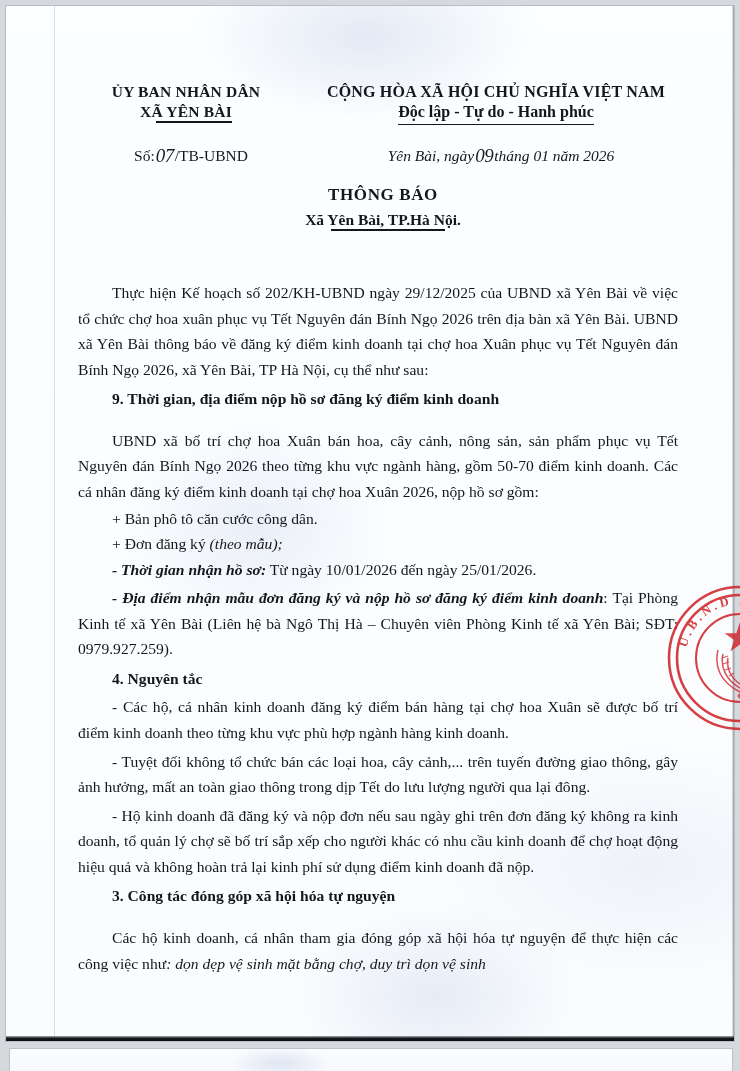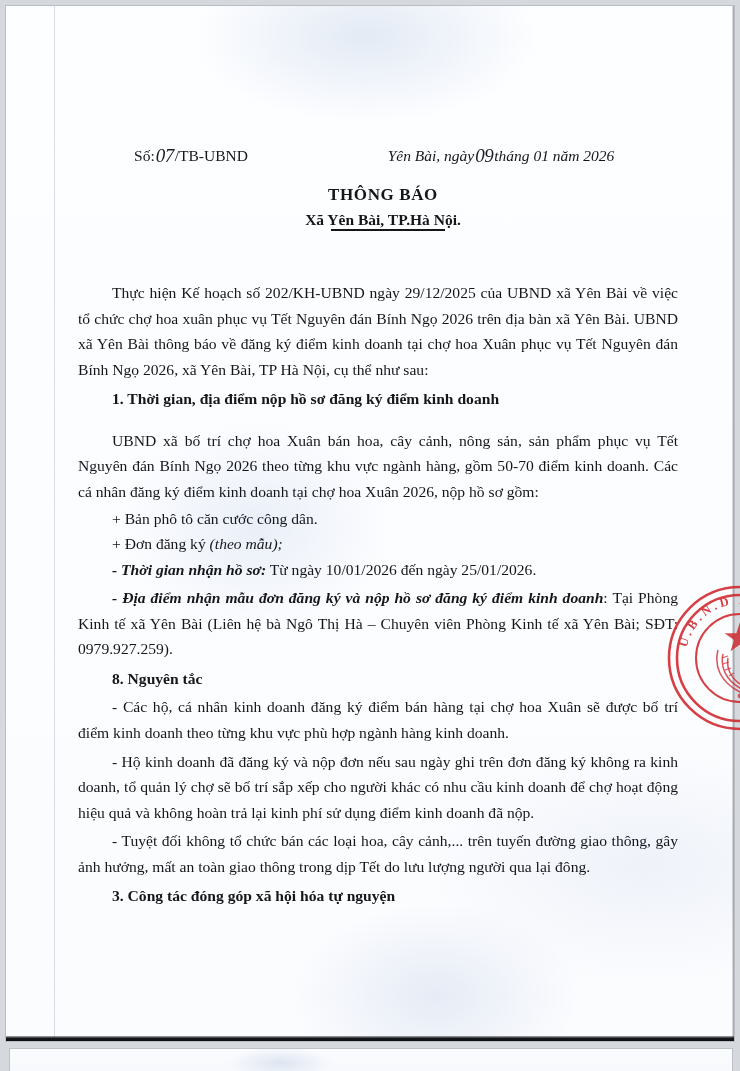--- a/index.html
+++ b/index.html
@@ -270,20 +270,36 @@
 
 <div id="page-root">
 
   <div class="sheet">
     <div class="fold-line"></div>
     <div class="right-edge"></div>
     <div class="bottom-edge"></div>
 
     <div class="doc">
 
+      <div class="header">
+        <div class="hdr-left">
+          <div class="org-line1">ỦY BAN NHÂN DÂN</div>
+          <div class="org-line2">
+            <span>XÃ YÊN BÀI</span>
+            <span class="ul"></span>
+          </div>
+        </div>
+        <div class="hdr-right">
+          <div class="nation-line1">CỘNG HÒA XÃ HỘI CHỦ NGHĨA VIỆT NAM</div>
+          <div class="nation-line2">
+            <span>Độc lập - Tự do - Hanh phúc</span>
+            <span class="ul"></span>
+          </div>
+        </div>
+      </div>
 
       <div class="numrow">
         <div class="num-wrap">
           <span>Số:</span><span class="handwrite">07</span><span>/TB-UBND</span>
         </div>
         <div class="date-wrap">
           <span>Yên Bài, ngày</span><span class="handwrite">09</span><span>tháng 01 năm 2026</span>
         </div>
       </div>
 
@@ -292,36 +308,37 @@
         <div class="title-sub-2">
           <span>Xã Yên Bài, TP.Hà Nội.</span>
           <span class="ul"></span>
         </div>
       </div>
 
       <div class="body">
 
         <p class="p">Thực hiện Kế hoạch số 202/KH-UBND ngày 29/12/2025 của UBND xã Yên Bài về việc tổ chức chợ hoa xuân phục vụ Tết Nguyên đán Bính Ngọ 2026 trên địa bàn xã Yên Bài. UBND xã Yên Bài thông báo về đăng ký điểm kinh doanh tại chợ hoa Xuân phục vụ Tết Nguyên đán Bính Ngọ 2026, xã Yên Bài, TP Hà Nội, cụ thể như sau:</p>
 
-        <div class="h">1. Thời gian, địa điểm nộp hồ sơ đăng ký điểm kinh doanh</div>
+        <div class="h">9. Thời gian, địa điểm nộp hồ sơ đăng ký điểm kinh doanh</div>
         <p class="p">UBND xã bố trí chợ hoa Xuân bán hoa, cây cảnh, nông sản, sản phẩm phục vụ Tết Nguyên đán Bính Ngọ 2026 theo từng khu vực ngành hàng, gồm 50-70 điểm kinh doanh. Các cá nhân đăng ký điểm kinh doanh tại chợ hoa Xuân 2026, nộp hồ sơ gồm:</p>
 
         <p class="sub">+ Bản phô tô căn cước công dân.</p>
         <p class="sub"><span>+ Đơn đăng ký </span><span class="it">(theo mẫu);</span></p>
 
         <p class="sub"><span class="bi">- Thời gian nhận hồ sơ:</span><span> Từ ngày 10/01/2026 đến ngày 25/01/2026.</span></p>
 
         <p class="dash"><span class="bi">- Địa điểm nhận mẫu đơn đăng ký và nộp hồ sơ đăng ký điểm kinh</span> <span class="bi">doanh</span><span>: Tại Phòng Kinh tế xã Yên Bài (Liên hệ bà Ngô Thị Hà – Chuyên viên Phòng Kinh tế xã Yên Bài; SĐT: 0979.927.259).</span></p>
 
-        <div class="h">8. Nguyên tắc</div>
+        <div class="h">4. Nguyên tắc</div>
         <p class="dash">- Các hộ, cá nhân kinh doanh đăng ký điểm bán hàng tại chợ hoa Xuân sẽ được bố trí điểm kinh doanh theo từng khu vực phù hợp ngành hàng kinh doanh.</p>
+        <p class="dash">- Tuyệt đối không tổ chức bán các loại hoa, cây cảnh,... trên tuyến đường giao thông, gây ảnh hưởng, mất an toàn giao thông trong dịp Tết do lưu lượng người qua lại đông.</p>
         <p class="dash">- Hộ kinh doanh đã đăng ký và nộp đơn nếu sau ngày ghi trên đơn đăng ký không ra kinh doanh, tổ quản lý chợ sẽ bố trí sắp xếp cho người khác có nhu cầu kinh doanh để chợ hoạt động hiệu quả và không hoàn trả lại kinh phí sử dụng điểm kinh doanh đã nộp.</p>
-        <p class="dash">- Tuyệt đối không tổ chức bán các loại hoa, cây cảnh,... trên tuyến đường giao thông, gây ảnh hưởng, mất an toàn giao thông trong dịp Tết do lưu lượng người qua lại đông.</p>
 
         <div class="h">3. Công tác đóng góp xã hội hóa tự nguyện</div>
+        <p class="p"><span>Các hộ kinh doanh, cá nhân tham gia đóng góp xã hội hóa tự nguyện để thực hiện các công việc như</span><span class="it">: dọn dẹp vệ sinh mặt bằng chợ, duy trì dọn vệ sinh</span></p>
 
       </div>
 
       <div class="seal">
         <svg width="148" height="148" viewBox="0 0 148 148" xmlns="http://www.w3.org/2000/svg">
           <g fill="none" stroke="#d0262c" stroke-width="2.6">
             <circle cx="74" cy="74" r="71"></circle>
             <circle cx="74" cy="74" r="63"></circle>
           </g>
           <circle cx="74" cy="74" r="44" fill="none" stroke="#d0262c" stroke-width="2"></circle>

